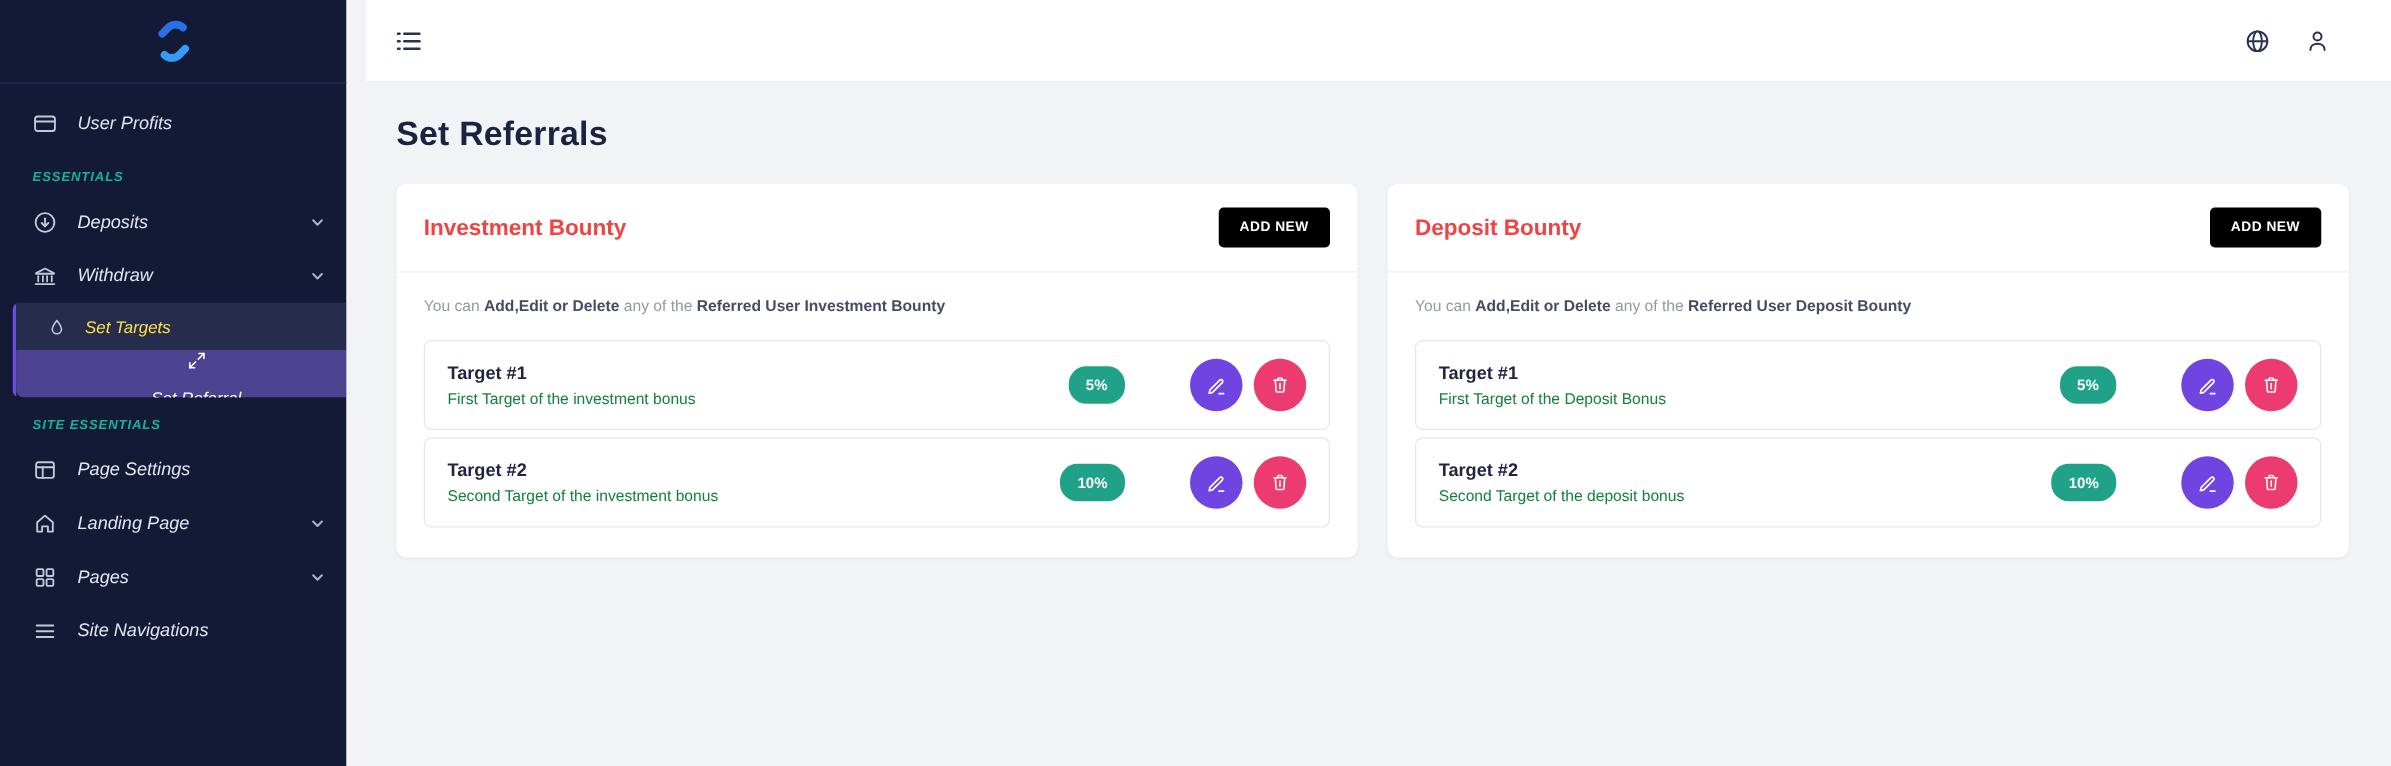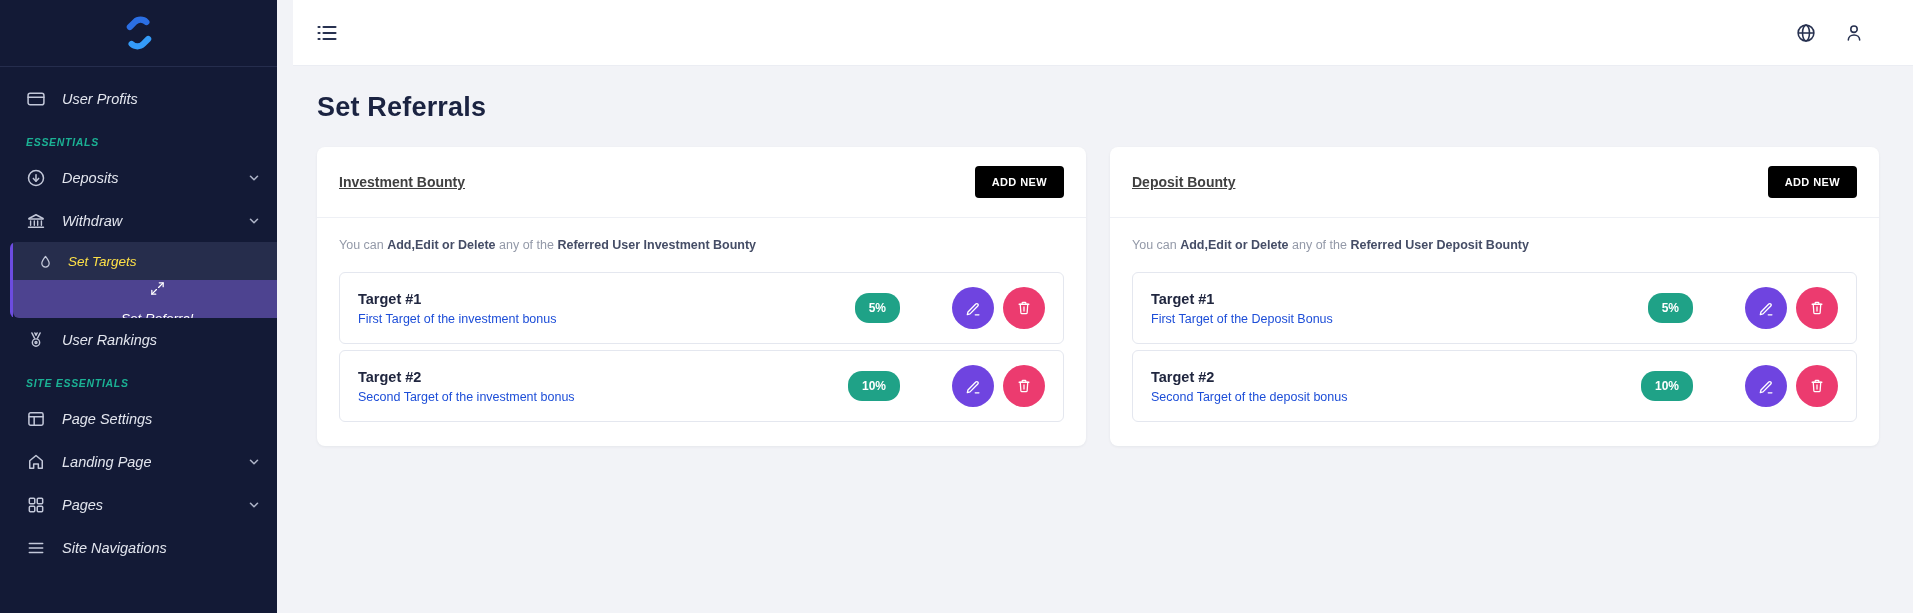--- a/index.html
+++ b/index.html
@@ -34,31 +34,31 @@
   .topbar .left-ico { color:#273150; cursor:pointer; display:flex; }
   .topbar .spacer { flex:1; }
   .topbar .right-ico { color:#273150; cursor:pointer; display:flex; margin-left:26px; }
 
   .content { flex:1; padding:26px 34px 0 24px; overflow:hidden; }
   .page-title { font-size:27px; font-weight:bold; color:#1b2341; letter-spacing:.2px; margin-bottom:24px; }
 
   .cards { display:flex; gap:24px; }
   .card { flex:1; background:#ffffff; border-radius:8px; box-shadow:0 1px 3px rgba(20,26,54,.06); }
   .card-header { display:flex; align-items:center; justify-content:space-between; padding:19px 22px; border-bottom:1px solid #eef0f5; }
-  .card-title { font-size:14px; font-weight:bold; color:#404040;text-decoration:underline; }
+  .card-title { font-size:18px; font-weight:bold; color:#ef4444; }
   .btn-add { background:#000000; color:#ffffff; font-size:11px; font-weight:bold; letter-spacing:.4px; border:none; border-radius:4px; padding:10px 17px; cursor:pointer; font-family:inherit; }
   .card-body { padding:20px 22px 24px 22px; }
   .helper { font-size:12.5px; color:#9399a8; margin-bottom:20px; }
   .helper b { color:#454d66; font-weight:bold; }
 
   .target-row { display:flex; align-items:center; border:1px solid #e4e7ef; border-radius:6px; padding:14px 18px; margin-bottom:6px; background:#ffffff; }
   .target-row:last-child { margin-bottom:0; }
   .t-info { flex:1; }
   .t-name { font-size:14.5px; font-weight:bold; color:#20263f; margin-bottom:5px; }
-  .t-desc { font-size:12.5px; color:#1d4ed8; }
+  .t-desc { font-size:12.5px; color:#15803d; }
   .pct-badge { background:#1fa287; color:#ffffff; font-size:12px; font-weight:bold; border-radius:14px; padding:8px 14px; margin-right:52px; }
   .icon-btn { width:42px; height:42px; border-radius:50%; border:none; display:flex; align-items:center; justify-content:center; color:#ffffff; cursor:pointer; }
   .icon-btn.edit { background:#6f44e0; margin-right:9px; }
   .icon-btn.del { background:#ec3b6f; }
 
   svg { display:block; }
 </style>
 </head>
 <body>
 
@@ -141,30 +141,20 @@
                   <line x1="20" y1="4" x2="13.5" y2="10.5"></line>
                 <polyline points="9.5,20 4,20 4,14.5"></polyline>
                   <line x1="4" y1="20" x2="10.5" y2="13.5"></line>
               </svg>
             </span>
             <span>Set Referral</span>
           </div>
         </div>
       </div>
 
-      <div class="nav-item">
-        <span class="ico">
-          <svg width="20" height="20" viewBox="0 0 24 24" fill="none" stroke="currentColor" stroke-width="1.7" stroke-linecap="round" stroke-linejoin="round">
-            <path d="M7 3.5 l3.2 6.2 M17 3.5 l-3.2 6.2 M10.6 3.5 l1.4 2.8 M13.4 3.5 l-1.4 2.8"></path>
-            <circle cx="12" cy="15" r="4.4"></circle>
-              <circle cx="12" cy="15" r="1.2"></circle>
-          </svg>
-        </span>
-        <span>User Rankings</span>
-      </div>
 
       <div class="section-label">SITE ESSENTIALS</div>
 
       <div class="nav-item">
         <span class="ico">
           <svg width="20" height="20" viewBox="0 0 24 24" fill="none" stroke="currentColor" stroke-width="1.8" stroke-linecap="round">
             <rect x="3.5" y="4.5" width="17" height="15" rx="2"></rect>
               <line x1="3.5" y1="9.3" x2="20.5" y2="9.3"></line>
               <line x1="9.8" y1="9.3" x2="9.8" y2="19.5"></line>
           </svg>

